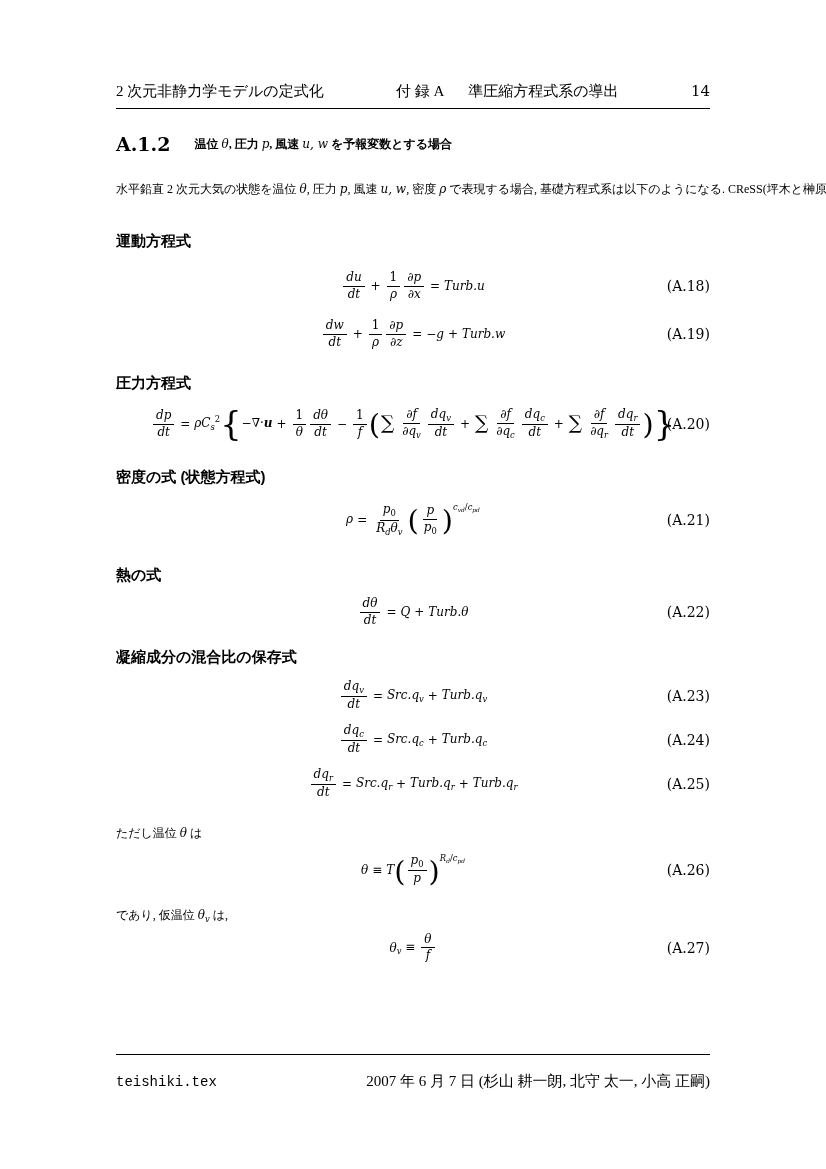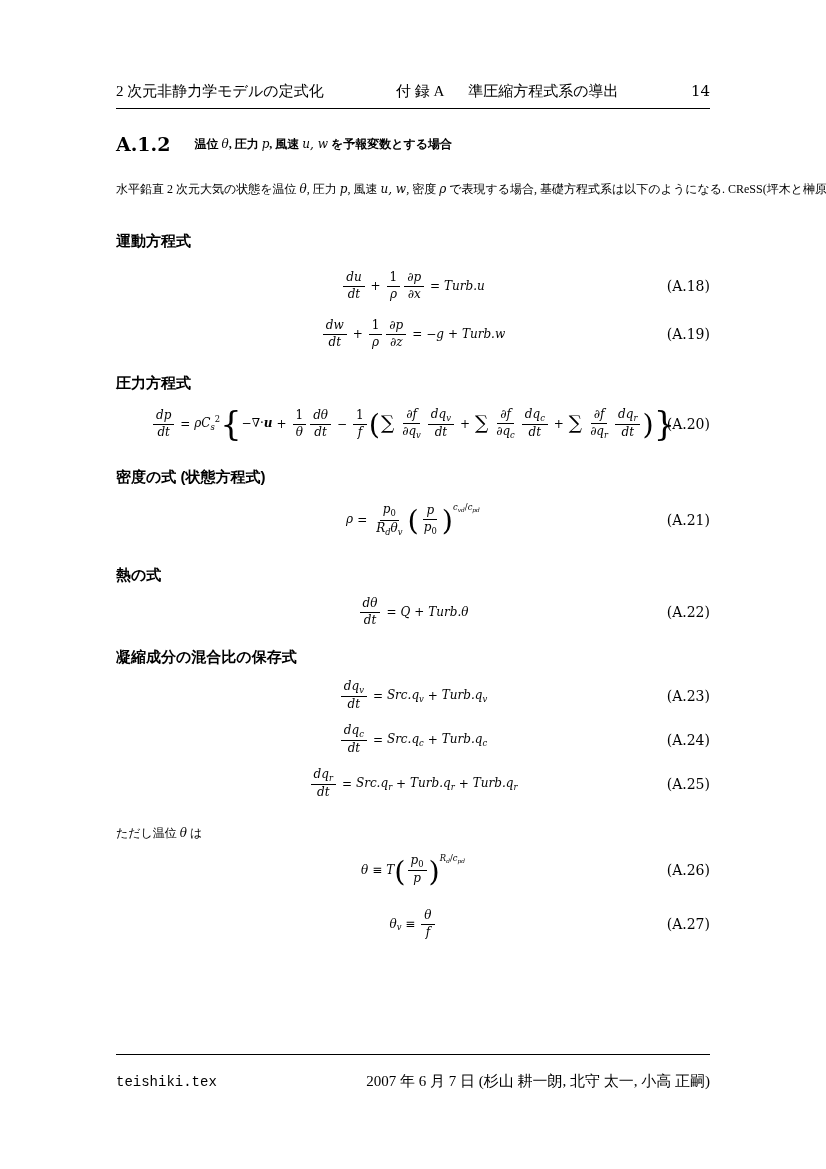--- a/index.html
+++ b/index.html
@@ -232,20 +232,21 @@
     <div class="note note1 math"><span class="mj">ただし温位 </span><span class="mv">θ</span><span class="mj"> は</span></div>
 
     <div class="eqrow eq26">
       <span class="math"><span class="mv">θ</span><span class="mo">≡</span><span class="mv">T</span><span class="mbig" style="font-size: 2.4em;">(</span><span class="mfrac">
             <span class="mnum"><span class="mv">p</span><span class="msub"><span class="mr">0</span></span></span>
             <span class="mden"><span class="mv">p</span></span>
           </span><span class="mbig" style="font-size: 2.4em;">)</span><span class="msupb"><span class="mv">R</span><span class="msub"><span class="mv">d</span></span><span class="mr">/</span><span class="mv">c</span><span class="msub"><span class="mv">pd</span></span></span></span>
       <span class="eqnum">(A.26)</span>
     </div>
 
+    <div class="note note2 math"><span class="mj">であり, 仮温位 </span><span class="mv">θ</span><span class="msub"><span class="mv">v</span></span><span class="mj"> は,</span></div>
 
     <div class="eqrow eq27">
       <span class="math"><span class="mv">θ</span><span class="msub"><span class="mv">v</span></span><span class="mo">≡</span><span class="mfrac">
             <span class="mnum"><span class="mv">θ</span></span>
             <span class="mden"><span class="mv">f</span></span>
           </span></span>
       <span class="eqnum">(A.27)</span>
     </div>
 
   </div>

